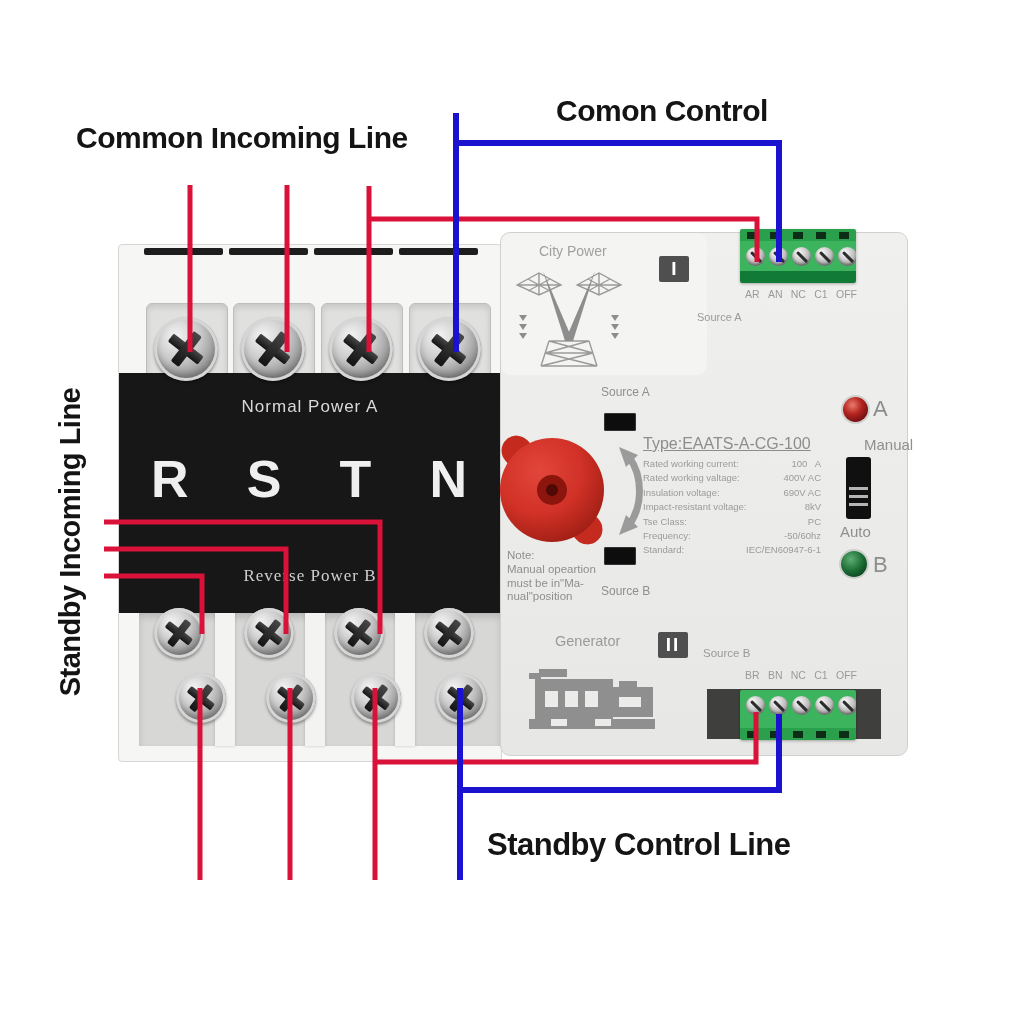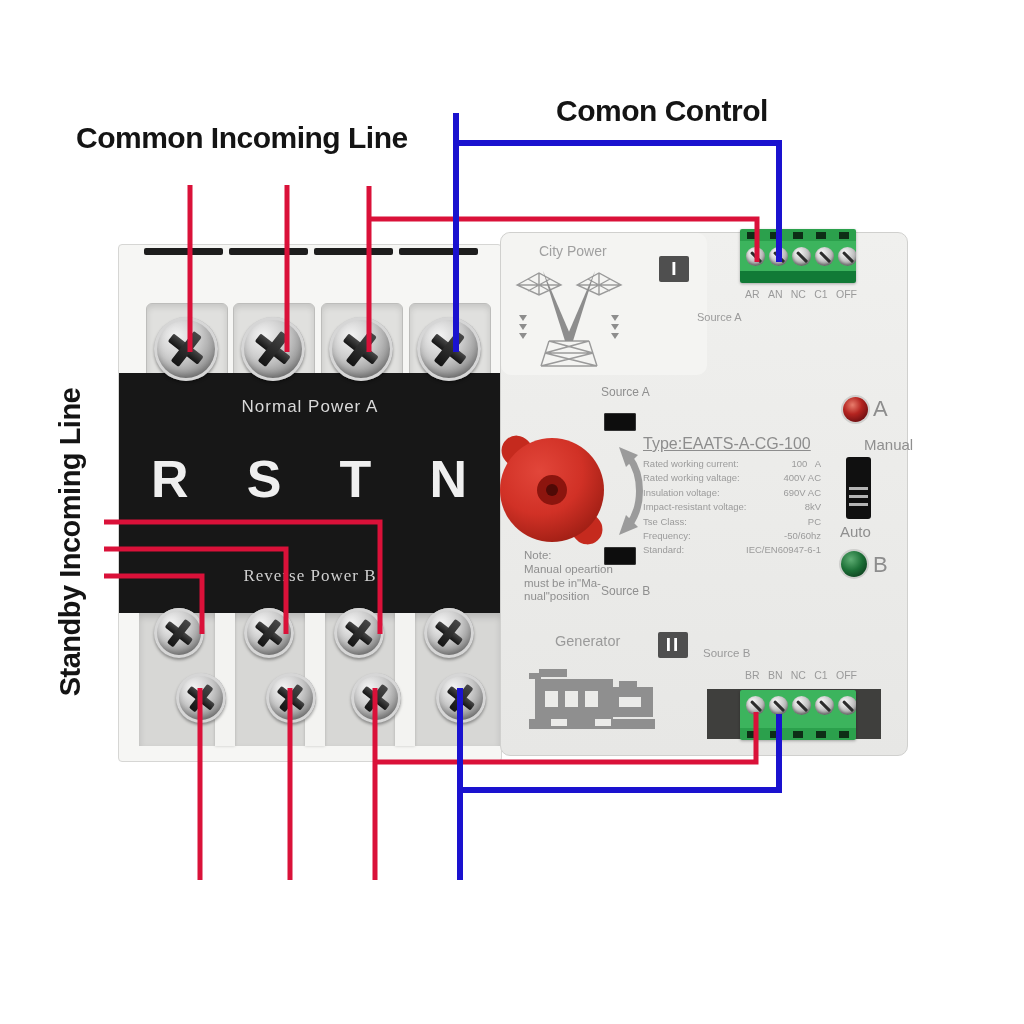--- a/index.html
+++ b/index.html
@@ -73,21 +73,21 @@
               box-shadow:inset 0 0 0 1px #333;}
   #window-a{left:103px;top:180px;}
   #window-b{left:103px;top:314px;}
 
   #specs{left:142px;top:202px;width:178px;}
   #type-label{font-size:16px;color:#8d8d8d;margin-bottom:4px;white-space:nowrap;text-decoration:underline;}
   .spec-row{display:flex;justify-content:space-between;font-size:9.5px;color:#9b9b9b;line-height:14.4px;}
   .spec-value{white-space:pre;text-align:right;}
 
   #note{left:6px;top:316px;width:135px;font-size:11.5px;color:#8f8f8f;line-height:1.2;}
-  .note-line{display:block;margin-left:17px;}
+  .note-line{display:block;}
 
   .led{position:absolute;border-radius:50%;}
   #led-a{left:342px;top:164px;width:25px;height:25px;
          background:radial-gradient(circle at 38% 32%,#e87d6c 0%,#b42420 40%,#6e0f12 78%,#4a090c 100%);
          box-shadow:0 0 0 2px rgba(0,0,0,.12);}
   #led-b{left:340px;top:318px;width:26px;height:26px;
          background:radial-gradient(circle at 38% 32%,#5fae74 0%,#1c6f36 48%,#0c3d1d 85%);
          box-shadow:0 0 0 2px rgba(0,0,0,.12);}
   .led-letter{position:absolute;font-size:22px;color:#8d8d8d;}
   #letter-a{left:372px;top:163px;}
@@ -356,13 +356,14 @@
     <path class="wire-red" d="M375 762 H756 V712" stroke="#da1139"></path>
     <path class="wire-blue" d="M456 113 V352" stroke="#1a12cf"></path>
     <path class="wire-blue" d="M456 143 H779 V262" stroke="#1a12cf"></path>
     <path class="wire-blue" d="M460 688 V880" stroke="#1a12cf"></path>
     <path class="wire-blue" d="M460 790 H779 V714" stroke="#1a12cf"></path>
   </svg>
 
   <div id="lbl-common" class="callout">Common Incoming Line</div>
   <div id="lbl-comon" class="callout">Comon Control</div>
   <div id="lbl-standby-in" class="callout">Standby Incoming Line</div>
+  <div id="lbl-standby-ctl" class="callout">Standby Control Line</div>
 </div>
 
 </body></html>

